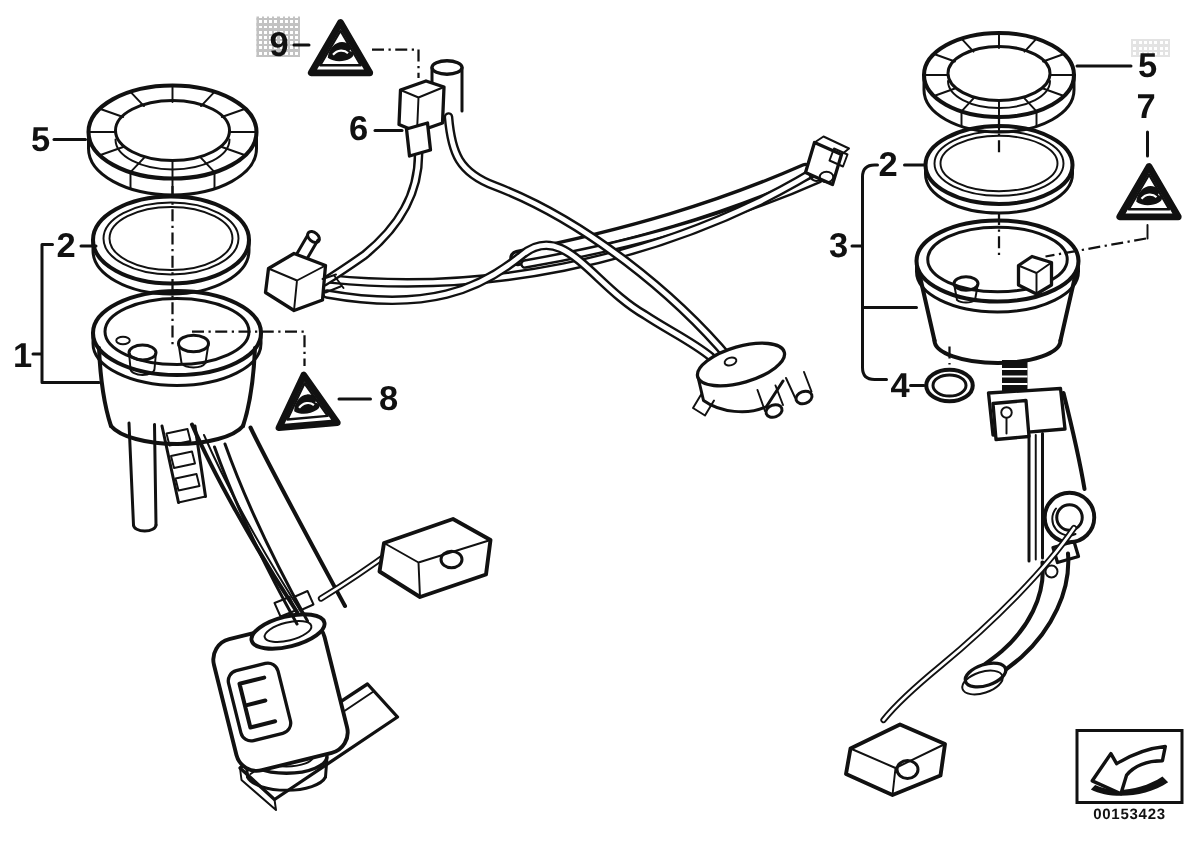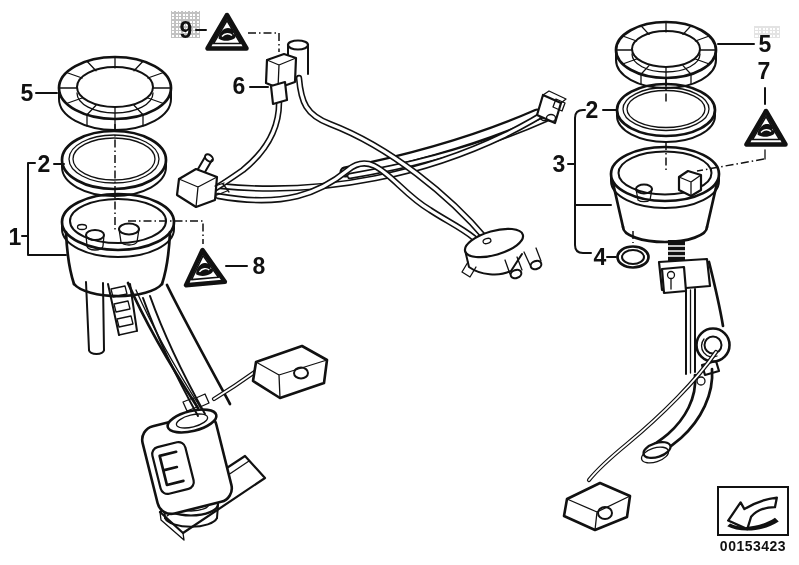--- a/index.html
+++ b/index.html
@@ -27,21 +27,21 @@
   .stipple{position:absolute;
     background-image:
       repeating-linear-gradient(0deg,#c2c2c2 0 1.5px,transparent 1.5px 3.5px),
       repeating-linear-gradient(90deg,#c2c2c2 0 1.5px,transparent 1.5px 3.5px);}
   .stipple.faint{opacity:.45;}
   
   .stamp-box{position:absolute;left:717px;top:486px;width:72px;height:50px;
              border:2.5px solid #111;background:#fff;box-sizing:border-box;
              display:flex;align-items:center;justify-content:center;}
   .stamp-code{position:absolute;left:708px;top:538px;width:90px;text-align:center;
-              font-weight:bold;font-size:14px;color:#111;letter-spacing:.5px;}
+              font-weight:bold;font-size:10px;color:#111;letter-spacing:.5px;}
 </style>
 </head>
 <body>
 
 <div class="stage">
 
   <div class="stipple" style="left:171px;top:11px;width:29px;height:27px;"></div>
   <div class="stipple faint" style="left:754px;top:26px;width:26px;height:12px;"></div>
 
   <svg class="art" width="799" height="565" viewBox="0 0 799 565">

